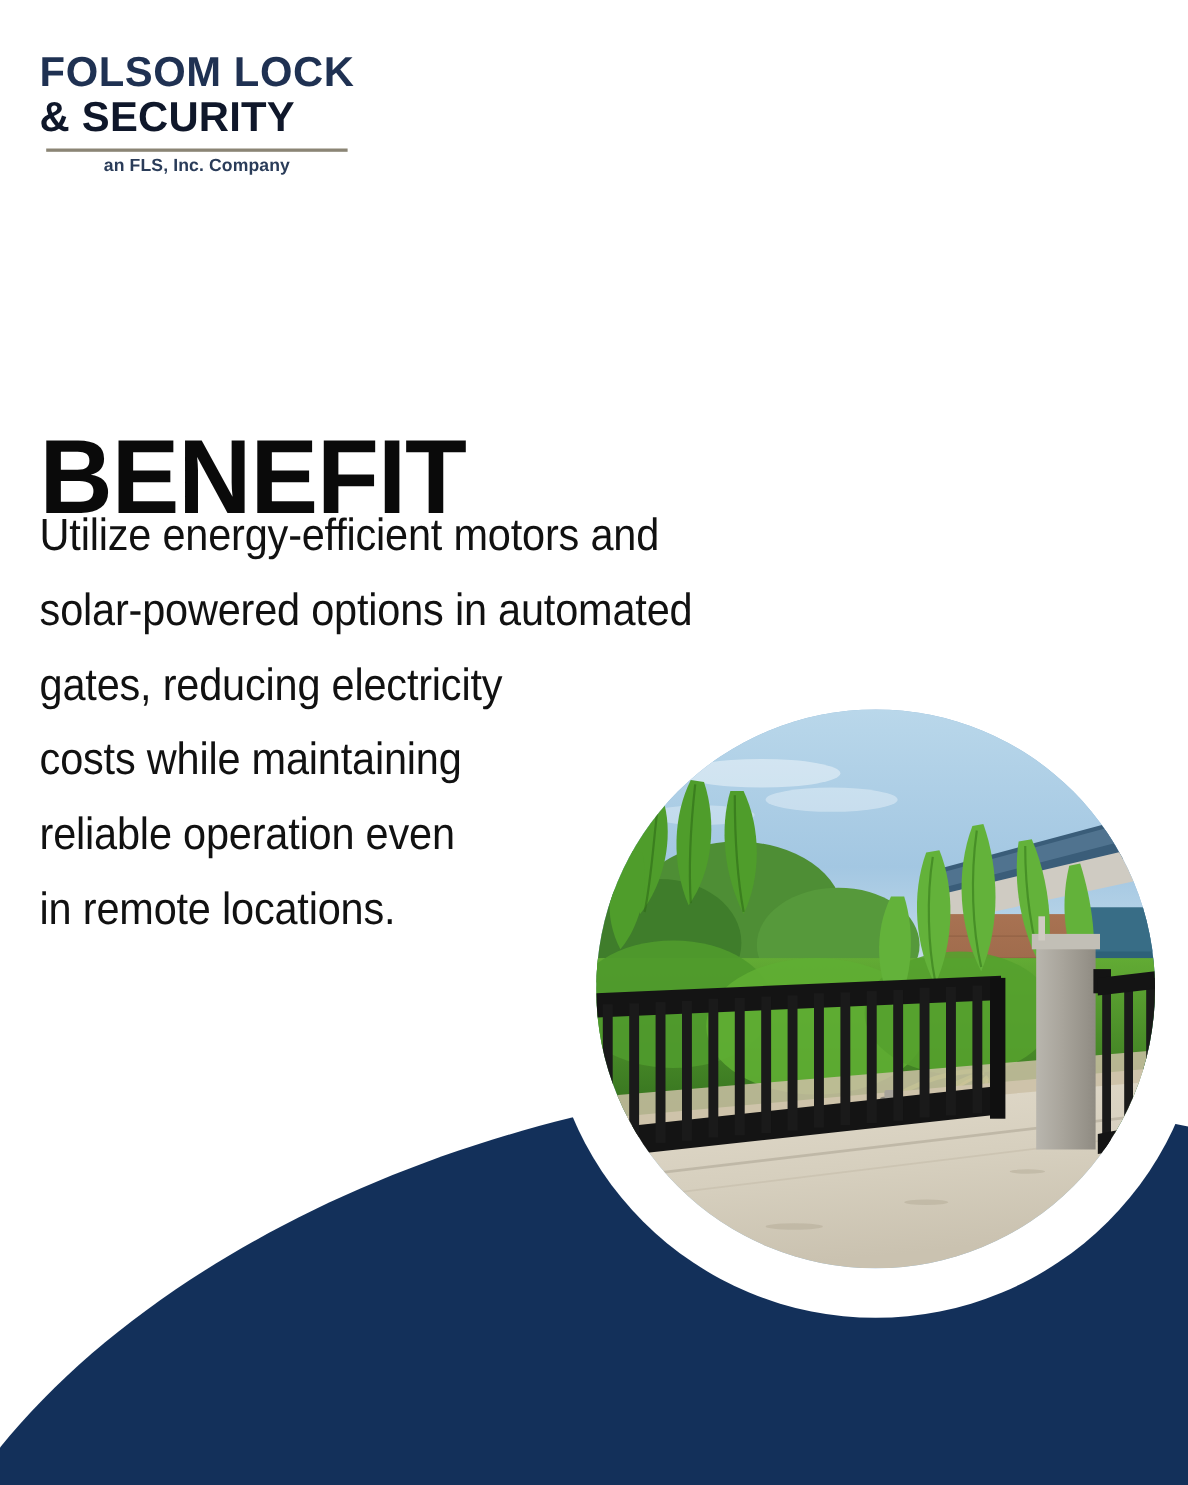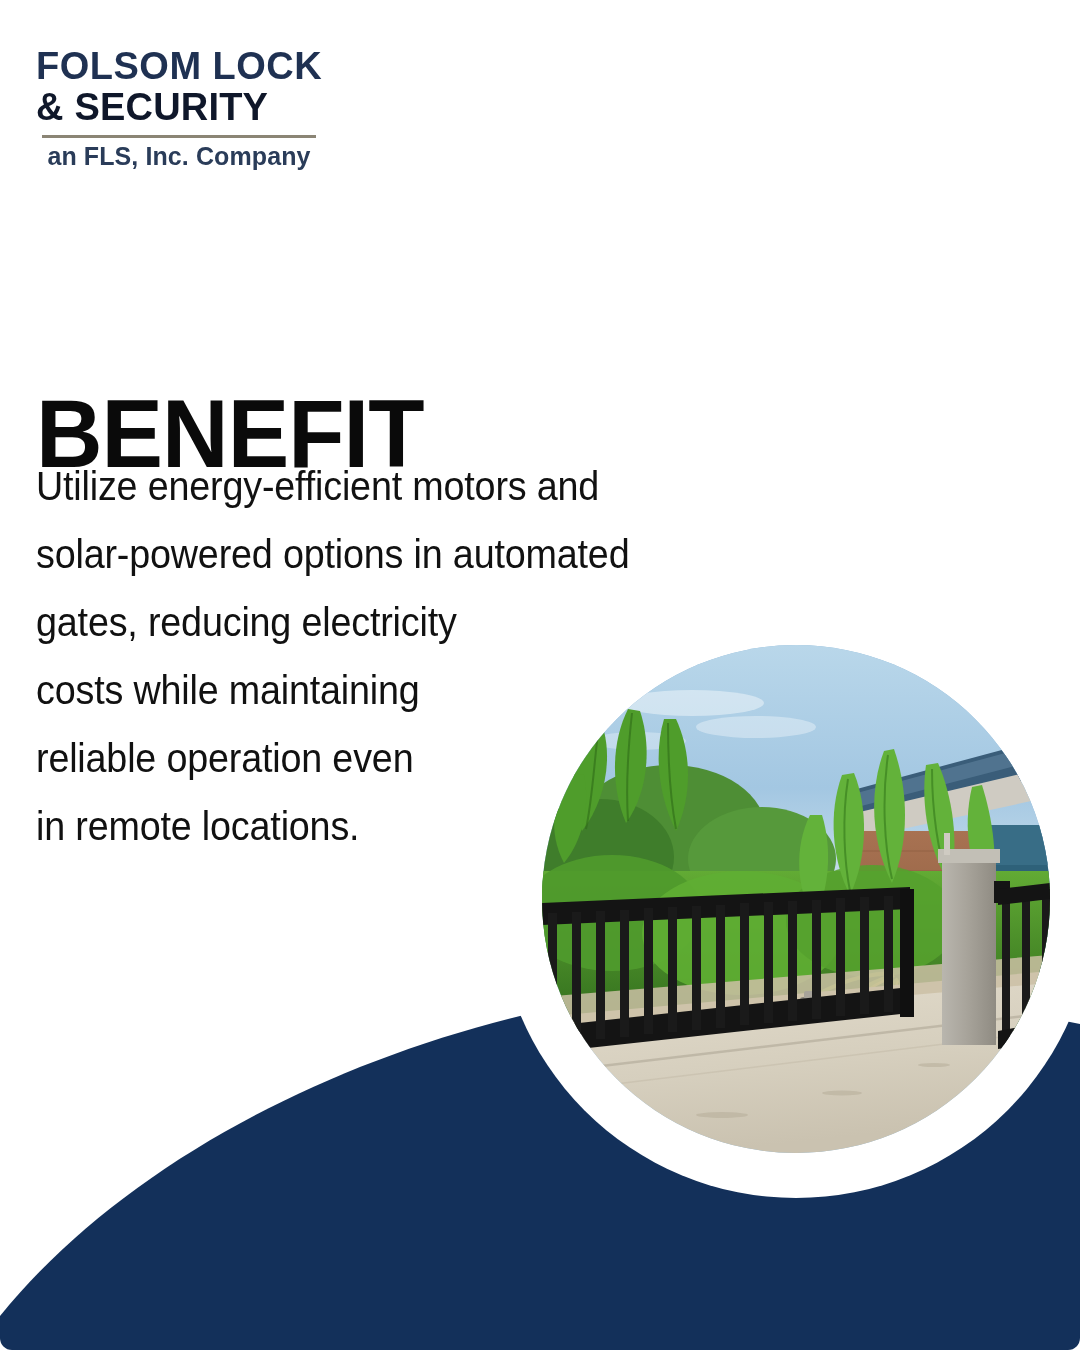--- a/index.html
+++ b/index.html
@@ -11,21 +11,20 @@
   body {
     font-family: "Liberation Sans", sans-serif;
   }
 
   .canvas {
     position: relative;
     width: 1080px;
     height: 1350px;
     background: #ffffff;
     overflow: hidden;
-    border-radius: 12px;
   }
 
   
   .wave-layer {
     position: absolute;
     left: 0;
     top: 0;
     width: 1080px;
     height: 1350px;
     z-index: 1;
@@ -53,21 +52,21 @@
   .logo-line2 { letter-spacing: 0.2px; }
   .logo-rule {
     margin: 7px 6px 4px 6px;
     height: 3px;
     background: #8b8575;
   }
   .logo-sub {
     font-family: "Liberation Sans", sans-serif;
     font-weight: bold;
     color: #2a3c59;
-    font-size: 25px;
+    font-size: 16px;
     text-align: center;
     letter-spacing: 0.1px;
     white-space: nowrap;
   }
 
   
   .headline {
     position: absolute;
     left: 36px;
     top: 322px;

